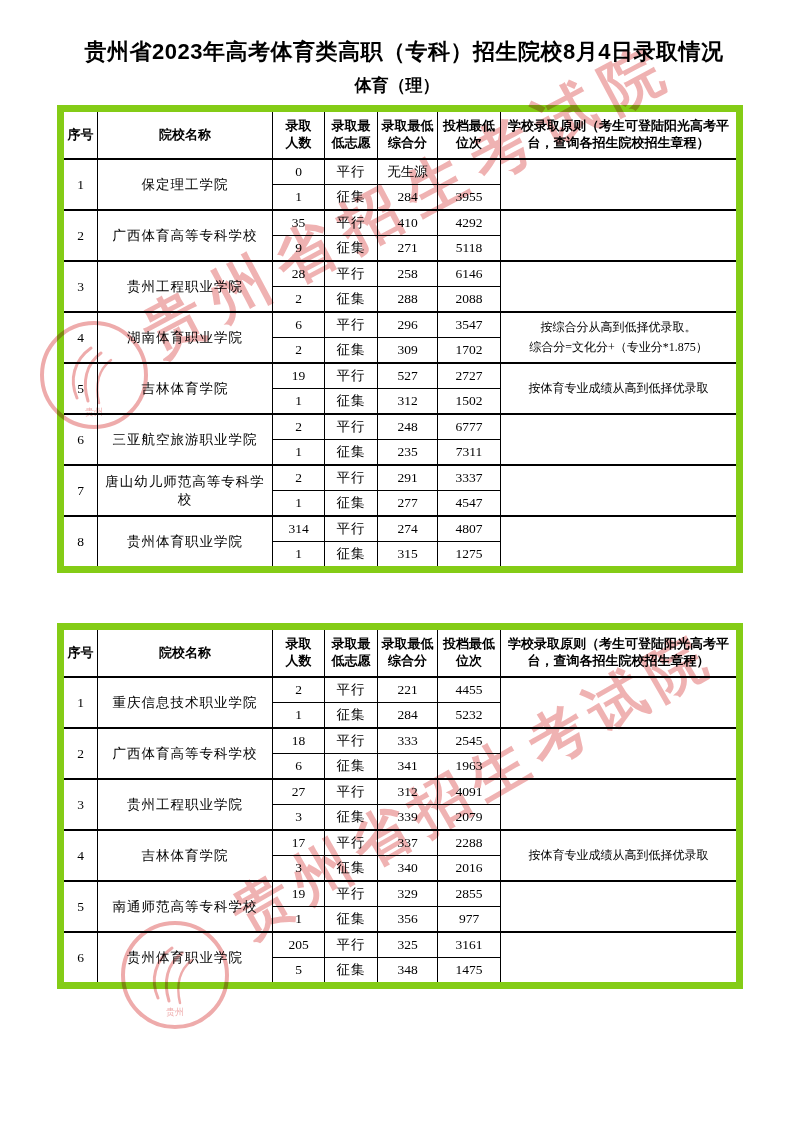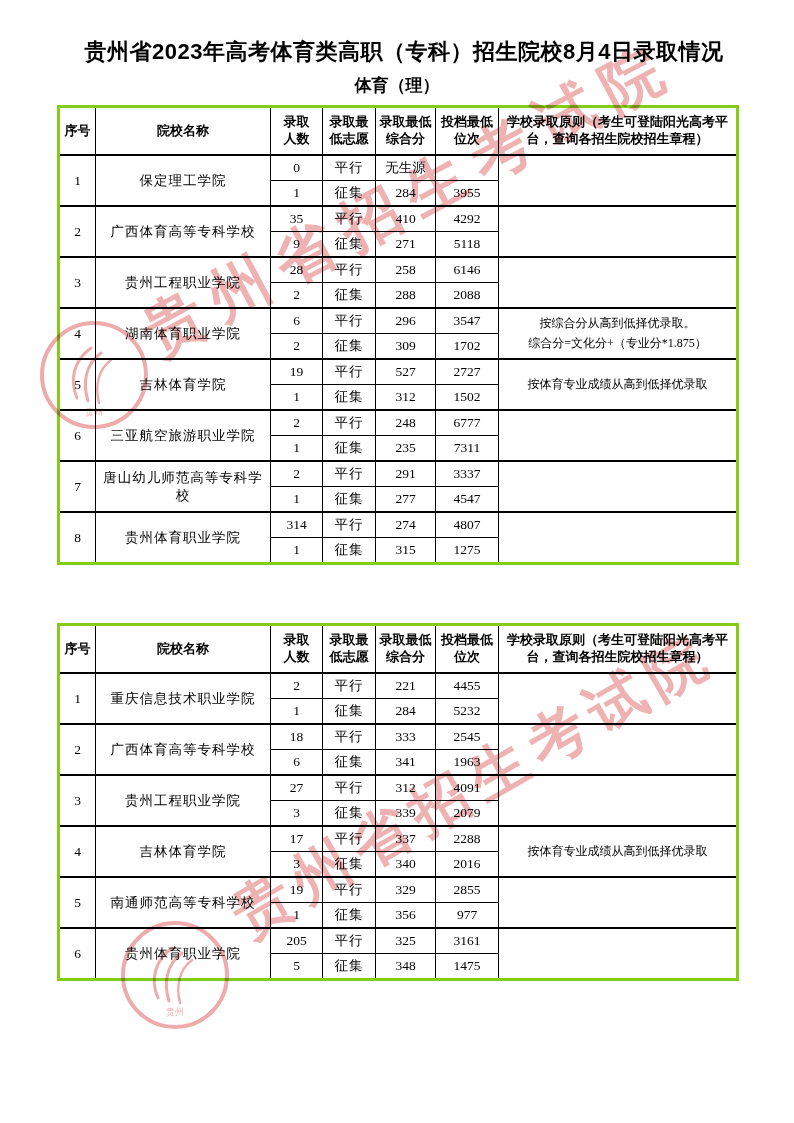--- a/index.html
+++ b/index.html
@@ -24,21 +24,21 @@
     font-family:"Liberation Sans","DejaVu Sans",sans-serif;
     font-weight:bold;font-size:17px;margin:0;
   }
   .subtitle-1{top:74px;}
   .subtitle-2{top:595px;}
 
   table.tbl{
     position:absolute;left:57px;
     border-collapse:collapse;table-layout:fixed;
     width:679px;
-    border:3px solid #84cc16;
+    border:7px solid #84cc16;
   }
   .tbl-1{top:105px;}
   .tbl-2{top:623px;}
   .tbl th,.tbl td{
     border:1px solid #000;
     text-align:center;vertical-align:middle;
     padding:0 2px;overflow:hidden;
   }
   .tbl thead th{
     border-bottom:2px solid #000;

